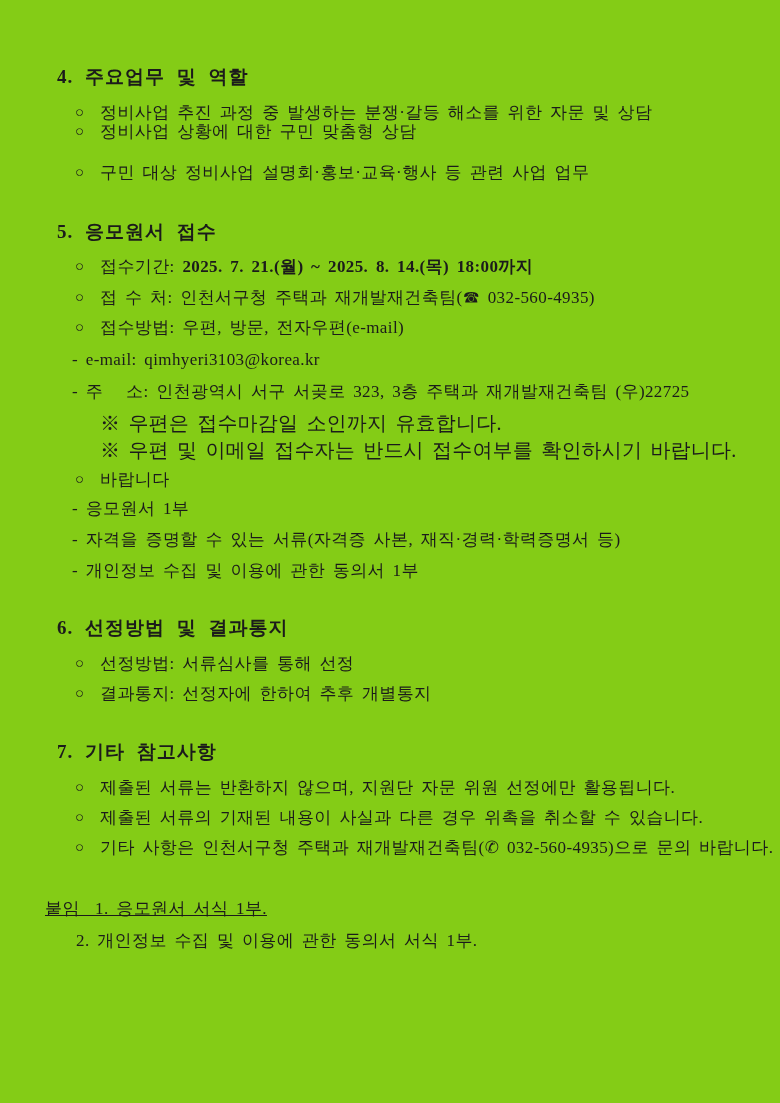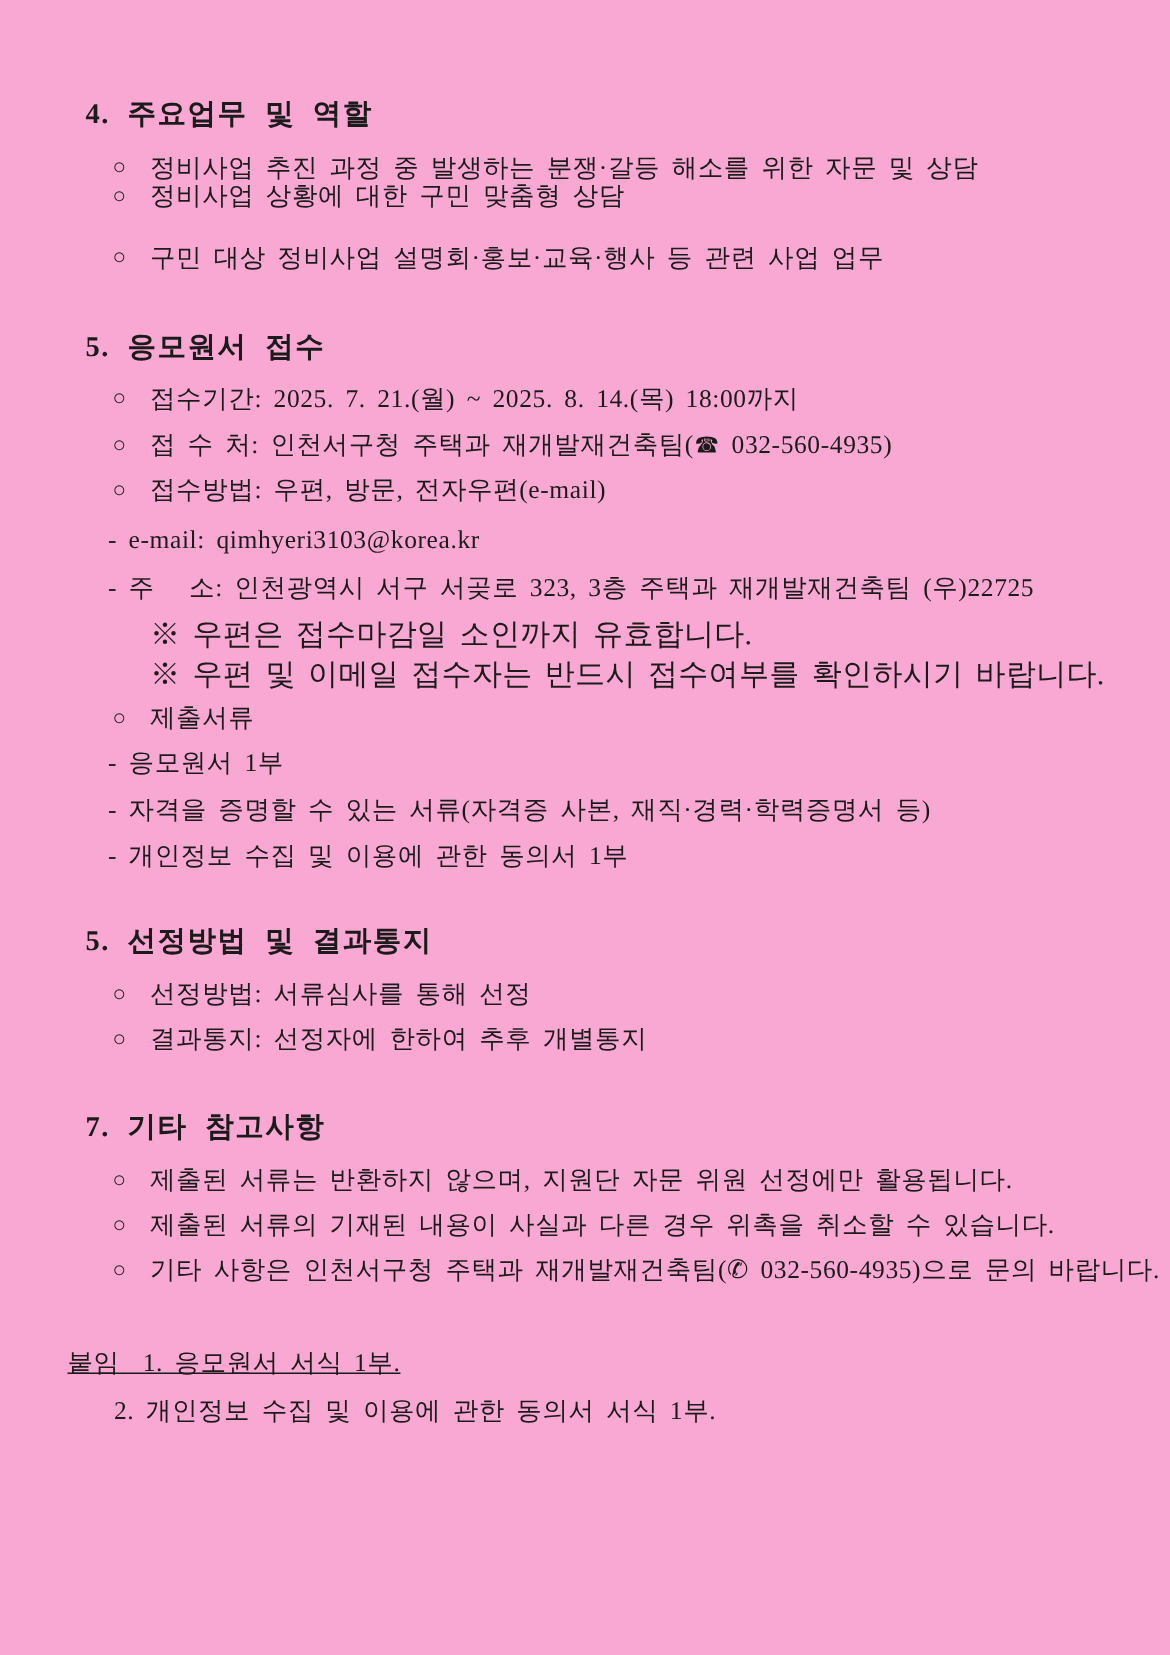--- a/index.html
+++ b/index.html
@@ -4,21 +4,21 @@
 <style>
   html, body {
     margin: 0;
     padding: 0;
     background: #ffffff;
   }
   .page {
     position: relative;
     width: 780px;
     height: 1103px;
-    background: #f9a8d4;
+    background: #84cc16;
     color: #1b1b1b;
     font-family: "Liberation Serif", "DejaVu Serif", serif;
     overflow: hidden;
   }
   .line {
     position: absolute;
     white-space: pre;
     font-size: 17px;
     letter-spacing: 0.4px;
     word-spacing: 3px;
@@ -37,21 +37,21 @@
     width: 25px;
     font-size: 15px;
     vertical-align: 1px;
   }
   .dash { left: 72px; }
   .note {
     left: 100px;
     font-size: 20px;
     letter-spacing: 0.2px;
   }
-  .bold { font-weight: 400; }
+  .bold { font-weight: 700; }
   .att1 { left: 45px; text-decoration: underline; }
   .att2 { left: 76px; }
 </style>
 </head>
 <body>
 
 <div class="page">
 
   <div>
     <div class="line heading" style="top:66px">4. 주요업무 및 역할</div>
@@ -62,28 +62,28 @@
 
   <div>
     <div class="line heading" style="top:221px">5. 응모원서 접수</div>
     <div class="line bullet" style="top:255px"><span class="mk">○</span><span>접수기간: </span><span class="bold">2025. 7. 21.(월) ~ 2025. 8. 14.(목) 18:00까지</span></div>
     <div class="line bullet" style="top:286px"><span class="mk">○</span><span>접 수 처: 인천서구청 주택과 재개발재건축팀(☎ 032-560-4935)</span></div>
     <div class="line bullet" style="top:316px"><span class="mk">○</span><span>접수방법: 우편, 방문, 전자우편(e-mail)</span></div>
     <div class="line dash" style="top:349px">- e-mail: qimhyeri3103@korea.kr</div>
     <div class="line dash" style="top:381px">- 주   소: 인천광역시 서구 서곶로 323, 3층 주택과 재개발재건축팀 (우)22725</div>
     <div class="line note" style="top:412px">※ 우편은 접수마감일 소인까지 유효합니다.</div>
     <div class="line note" style="top:439px">※ 우편 및 이메일 접수자는 반드시 접수여부를 확인하시기 바랍니다.</div>
-    <div class="line bullet" style="top:468px"><span class="mk">○</span><span>제출서류</span></div>
+    <div class="line bullet" style="top:468px"><span class="mk">○</span><span>바랍니다</span></div>
     <div class="line dash" style="top:498px">- 응모원서 1부</div>
     <div class="line dash" style="top:529px">- 자격을 증명할 수 있는 서류(자격증 사본, 재직·경력·학력증명서 등)</div>
     <div class="line dash" style="top:560px">- 개인정보 수집 및 이용에 관한 동의서 1부</div>
   </div>
 
   <div>
-    <div class="line heading" style="top:617px">5. 선정방법 및 결과통지</div>
+    <div class="line heading" style="top:617px">6. 선정방법 및 결과통지</div>
     <div class="line bullet" style="top:652px"><span class="mk">○</span><span>선정방법: 서류심사를 통해 선정</span></div>
     <div class="line bullet" style="top:682px"><span class="mk">○</span><span>결과통지: 선정자에 한하여 추후 개별통지</span></div>
   </div>
 
   <div>
     <div class="line heading" style="top:741px">7. 기타 참고사항</div>
     <div class="line bullet" style="top:776px"><span class="mk">○</span><span>제출된 서류는 반환하지 않으며, 지원단 자문 위원 선정에만 활용됩니다.</span></div>
     <div class="line bullet" style="top:806px"><span class="mk">○</span><span>제출된 서류의 기재된 내용이 사실과 다른 경우 위촉을 취소할 수 있습니다.</span></div>
     <div class="line bullet" style="top:836px"><span class="mk">○</span><span>기타 사항은 인천서구청 주택과 재개발재건축팀(✆ 032-560-4935)으로 문의 바랍니다.</span></div>
   </div>

